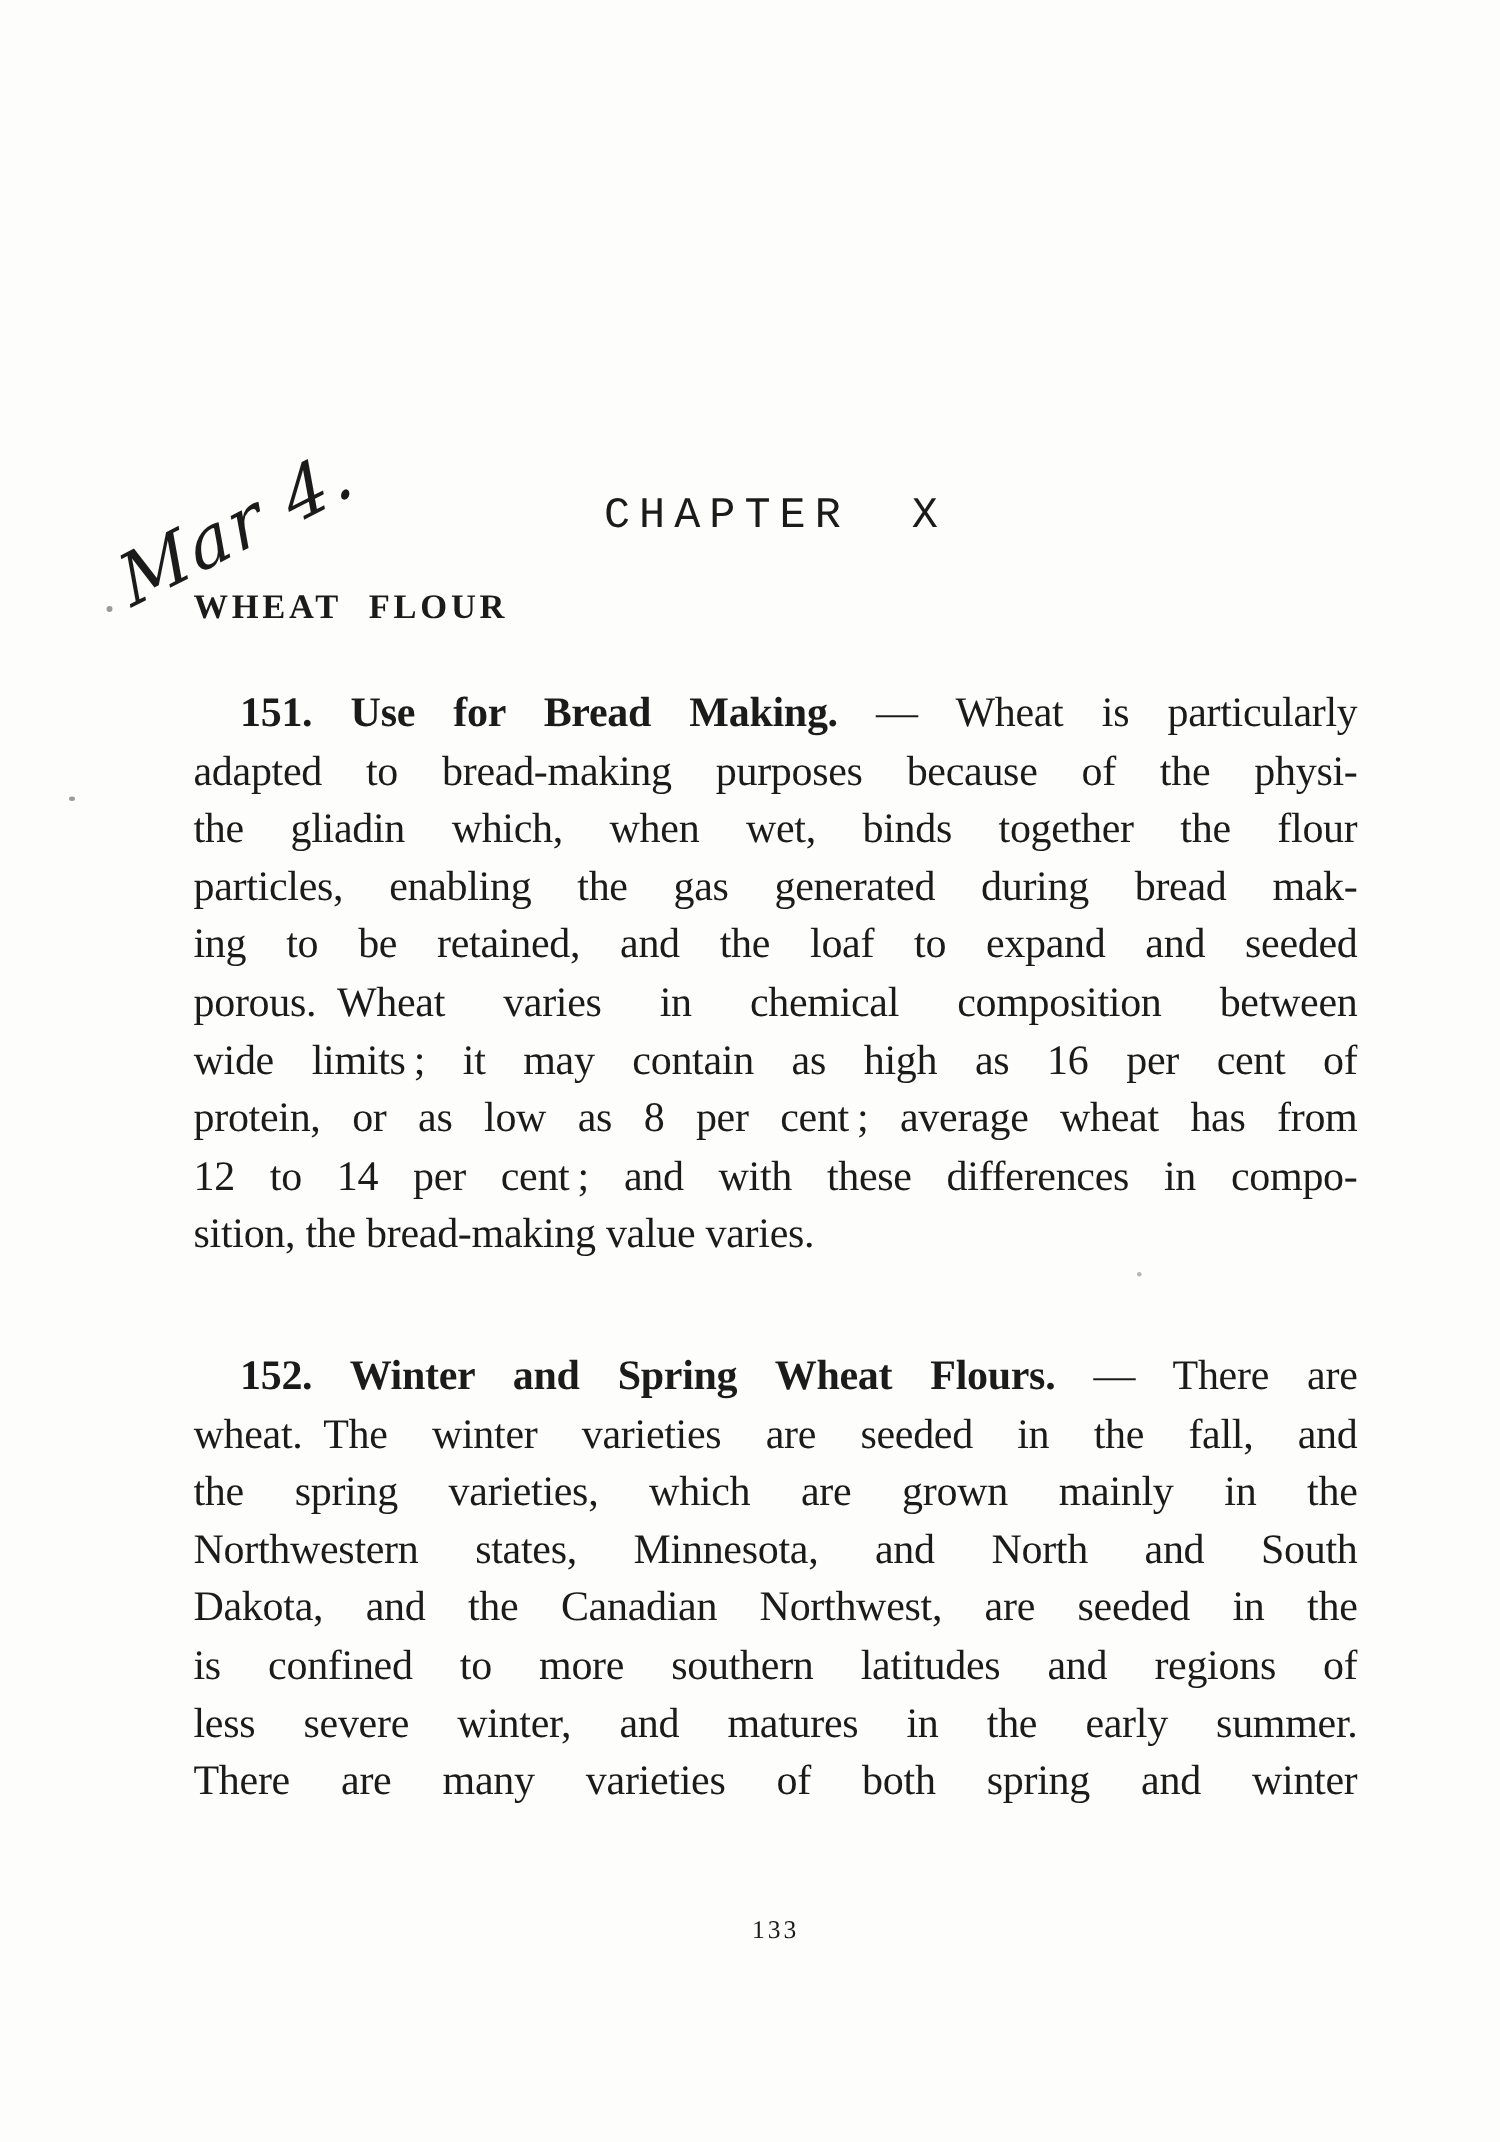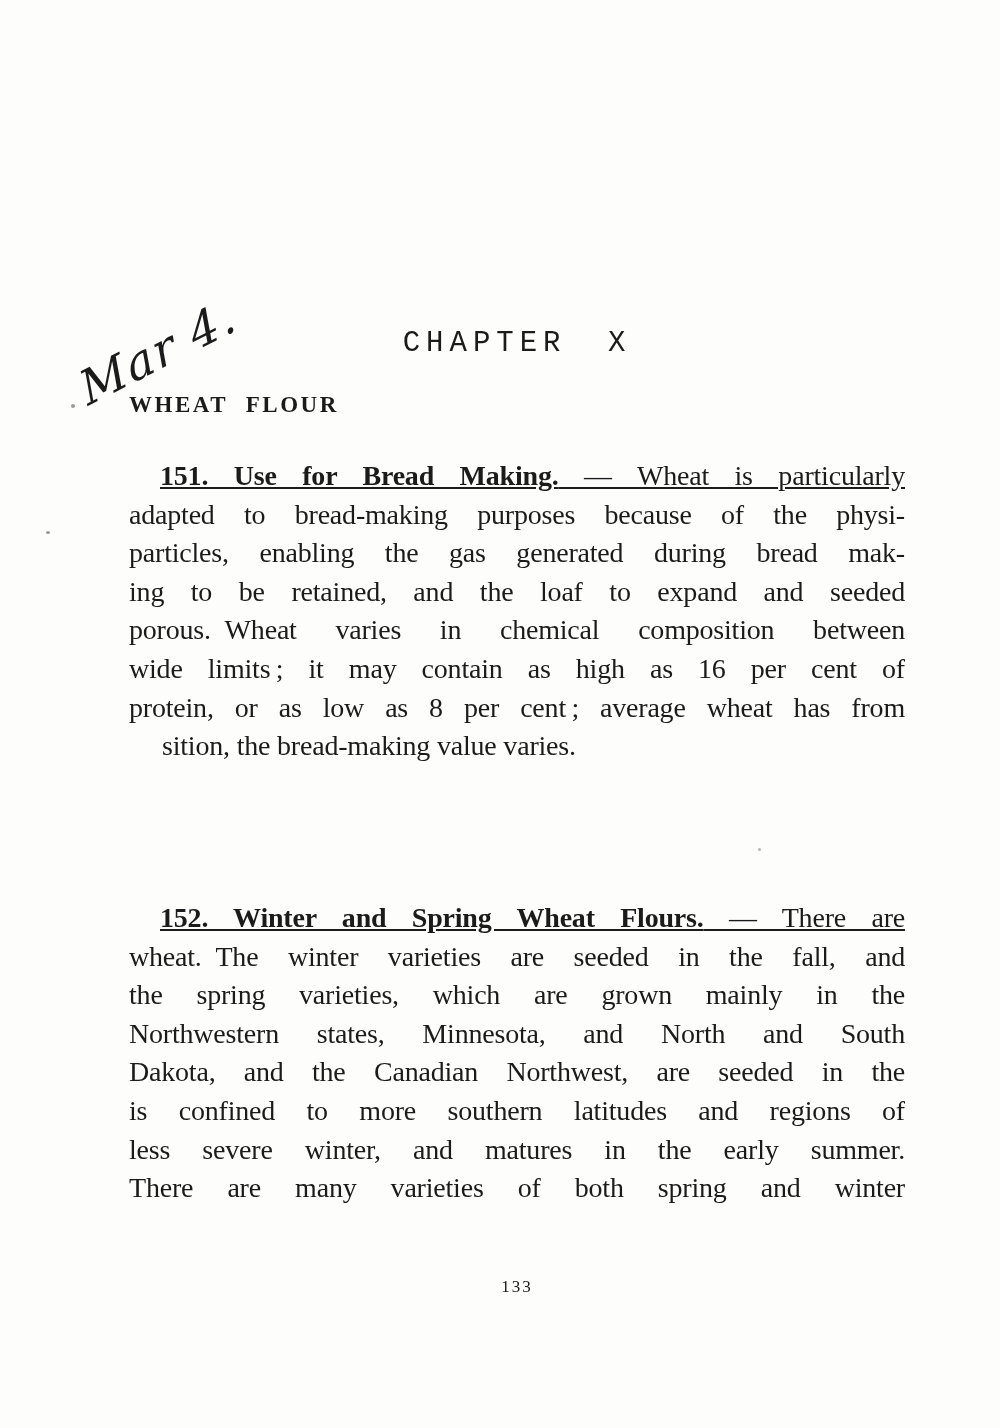--- a/index.html
+++ b/index.html
@@ -69,24 +69,24 @@
     text-align: justify;
     overflow: hidden;
   }
   .line::after {
     content: "";
     display: inline-block;
     width: 100%;
     height: 0;
     vertical-align: top;
   }
-  .line.last { text-align: left; margin-left: 33px; }
+  .line.last { text-align: left; }
   .line.last::after { content: none; }
 
-  .line.first { text-indent: 31px; text-decoration: underline; }
+  .line.first { text-indent: 31px; }
   .lead { font-weight: bold; }
 
   .pagenum {
     position: absolute;
     left: 129px;
     top: 1277px;
     width: 776px;
     text-align: center;
     font-size: 17px;
     letter-spacing: 2px;
@@ -112,25 +112,27 @@
   <div class="chapter">CHAPTER X</div>
 
   <div class="subtitle">WHEAT FLOUR</div>
 
   <div class="para para-151">
     <div class="line first">
       <span class="lead">151.  Use  for  Bread  Making.</span><span> — Wheat is particularly</span>
     </div>
     <div>
         <div class="line">adapted to bread-making purposes because of the physi-</div>
+        <div class="line">the gliadin which, when wet, binds together the flour</div>
         <div class="line">particles, enabling the gas generated during bread mak-</div>
         <div class="line">ing to be retained, and the loaf to expand and seeded</div>
         <div class="line">porous. Wheat varies in chemical composition between</div>
         <div class="line">wide limits ; it may contain as high as 16 per cent of</div>
         <div class="line">protein, or as low as 8 per cent ; average wheat has from</div>
+        <div class="line">12 to 14 per cent ; and with these differences in compo-</div>
         <div class="line last">sition, the bread-making value varies.</div>
       </div>
   </div>
 
   <div class="para para-152">
     <div class="line first">
       <span class="lead">152.  Winter  and  Spring  Wheat  Flours.</span><span> — There are</span>
     </div>
     <div>
         <div class="line">wheat. The winter varieties are seeded in the fall, and</div>

